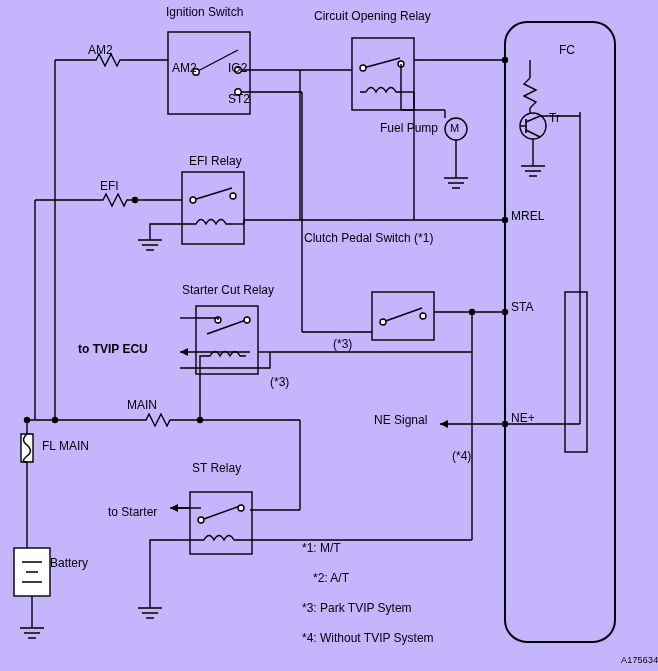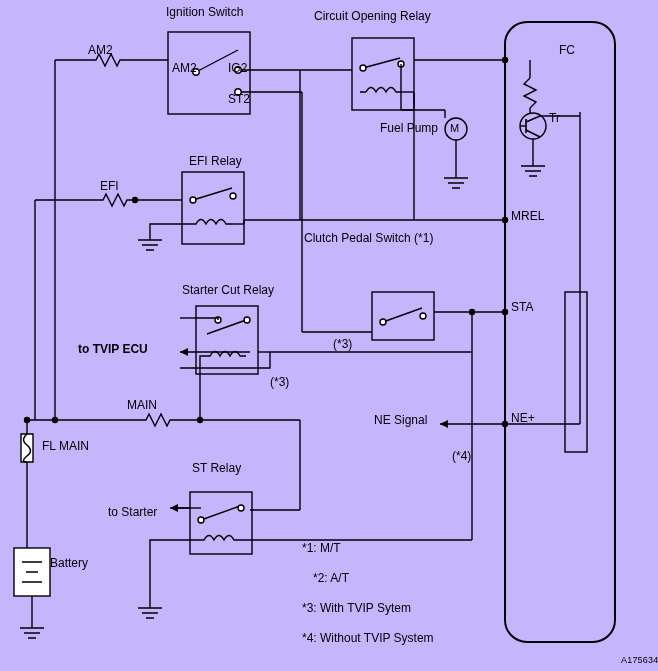--- a/index.html
+++ b/index.html
@@ -233,18 +233,18 @@
   <div class="lbl" style="left:78px; top:343px;font-weight:bold;">to TVIP ECU</div>
   <div class="lbl" style="left:108px; top:498px;margin-top:8px;">to Starter</div>
   <div class="lbl" style="left:374px; top:414px;">NE Signal</div>
 
   <div class="lbl" style="left:333px; top:338px;">(*3)</div>
   <div class="lbl" style="left:270px; top:376px;">(*3)</div>
   <div class="lbl" style="left:452px; top:450px;">(*4)</div>
 
   <div class="lbl" style="left:302px; top:542px;">*1: M/T</div>
   <div class="lbl" style="left:313px; top:572px;">*2: A/T</div>
-  <div class="lbl" style="left:302px; top:602px;">*3: With TVIP Sytem</div>
+  <div class="lbl" style="left:302px; top:602px;">*3: Park TVIP Sytem</div>
   <div class="lbl" style="left:302px; top:632px;">*4: Without TVIP System</div>
 
   <div class="lbl lbl-code" style="left:621px; top:656px;">A175634E04</div>
 
 </div>
 
 </body></html>

